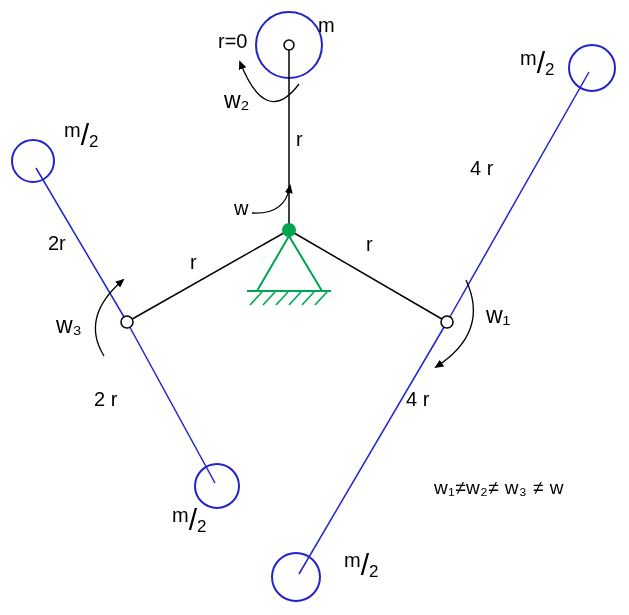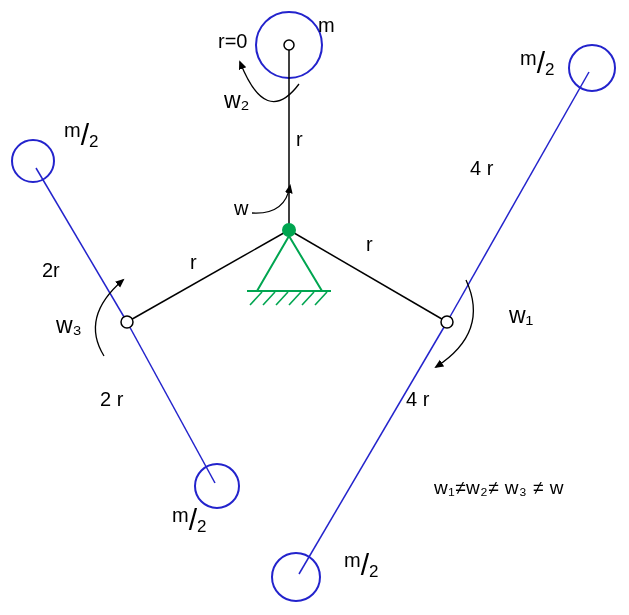--- a/index.html
+++ b/index.html
@@ -86,25 +86,25 @@
 
   <div class="label" style="left:218px; top:30px;">r=0</div>
   <div class="label" style="left:318px; top:14px;">m</div>
   <div class="label small" style="left:224px; top:88px;">w₂</div>
   <div class="label" style="left:296px; top:128px;">r</div>
   <div class="label" style="left:234px; top:197px;">w</div>
   <div class="label" style="left:190px; top:251px;">r</div>
   <div class="label" style="left:366px; top:233px;">r</div>
 
   <div class="label frac" style="left:64px; top:118px;"><span class="fnum">m</span><span class="fsl">/</span><span class="fden">2</span></div>
-  <div class="label" style="left:42px; top:232px;margin-top:27px;">2r</div>
+  <div class="label" style="left:48px; top:232px;">2r</div>
   <div class="label small" style="left:56px; top:313px;">w₃</div>
-  <div class="label" style="left:94px; top:388px;margin-left:6px;">2 r</div>
+  <div class="label" style="left:94px; top:388px;">2 r</div>
   <div class="label frac" style="left:172px; top:503px;"><span class="fnum">m</span><span class="fsl">/</span><span class="fden">2</span></div>
 
   <div class="label frac" style="left:520px; top:46px;"><span class="fnum">m</span><span class="fsl">/</span><span class="fden">2</span></div>
   <div class="label" style="left:470px; top:157px;">4 r</div>
-  <div class="label small" style="left:486px; top:303px;margin-left:23px;">w₁</div>
+  <div class="label small" style="left:486px; top:303px;">w₁</div>
   <div class="label" style="left:406px; top:388px;">4 r</div>
   <div class="label frac" style="left:344px; top:548px;"><span class="fnum">m</span><span class="fsl">/</span><span class="fden">2</span></div>
 
   <div class="label constraint" style="left:434px; top:478px;">w₁≠w₂≠ w₃ ≠ w</div>
 </div>
 
 </body></html>

